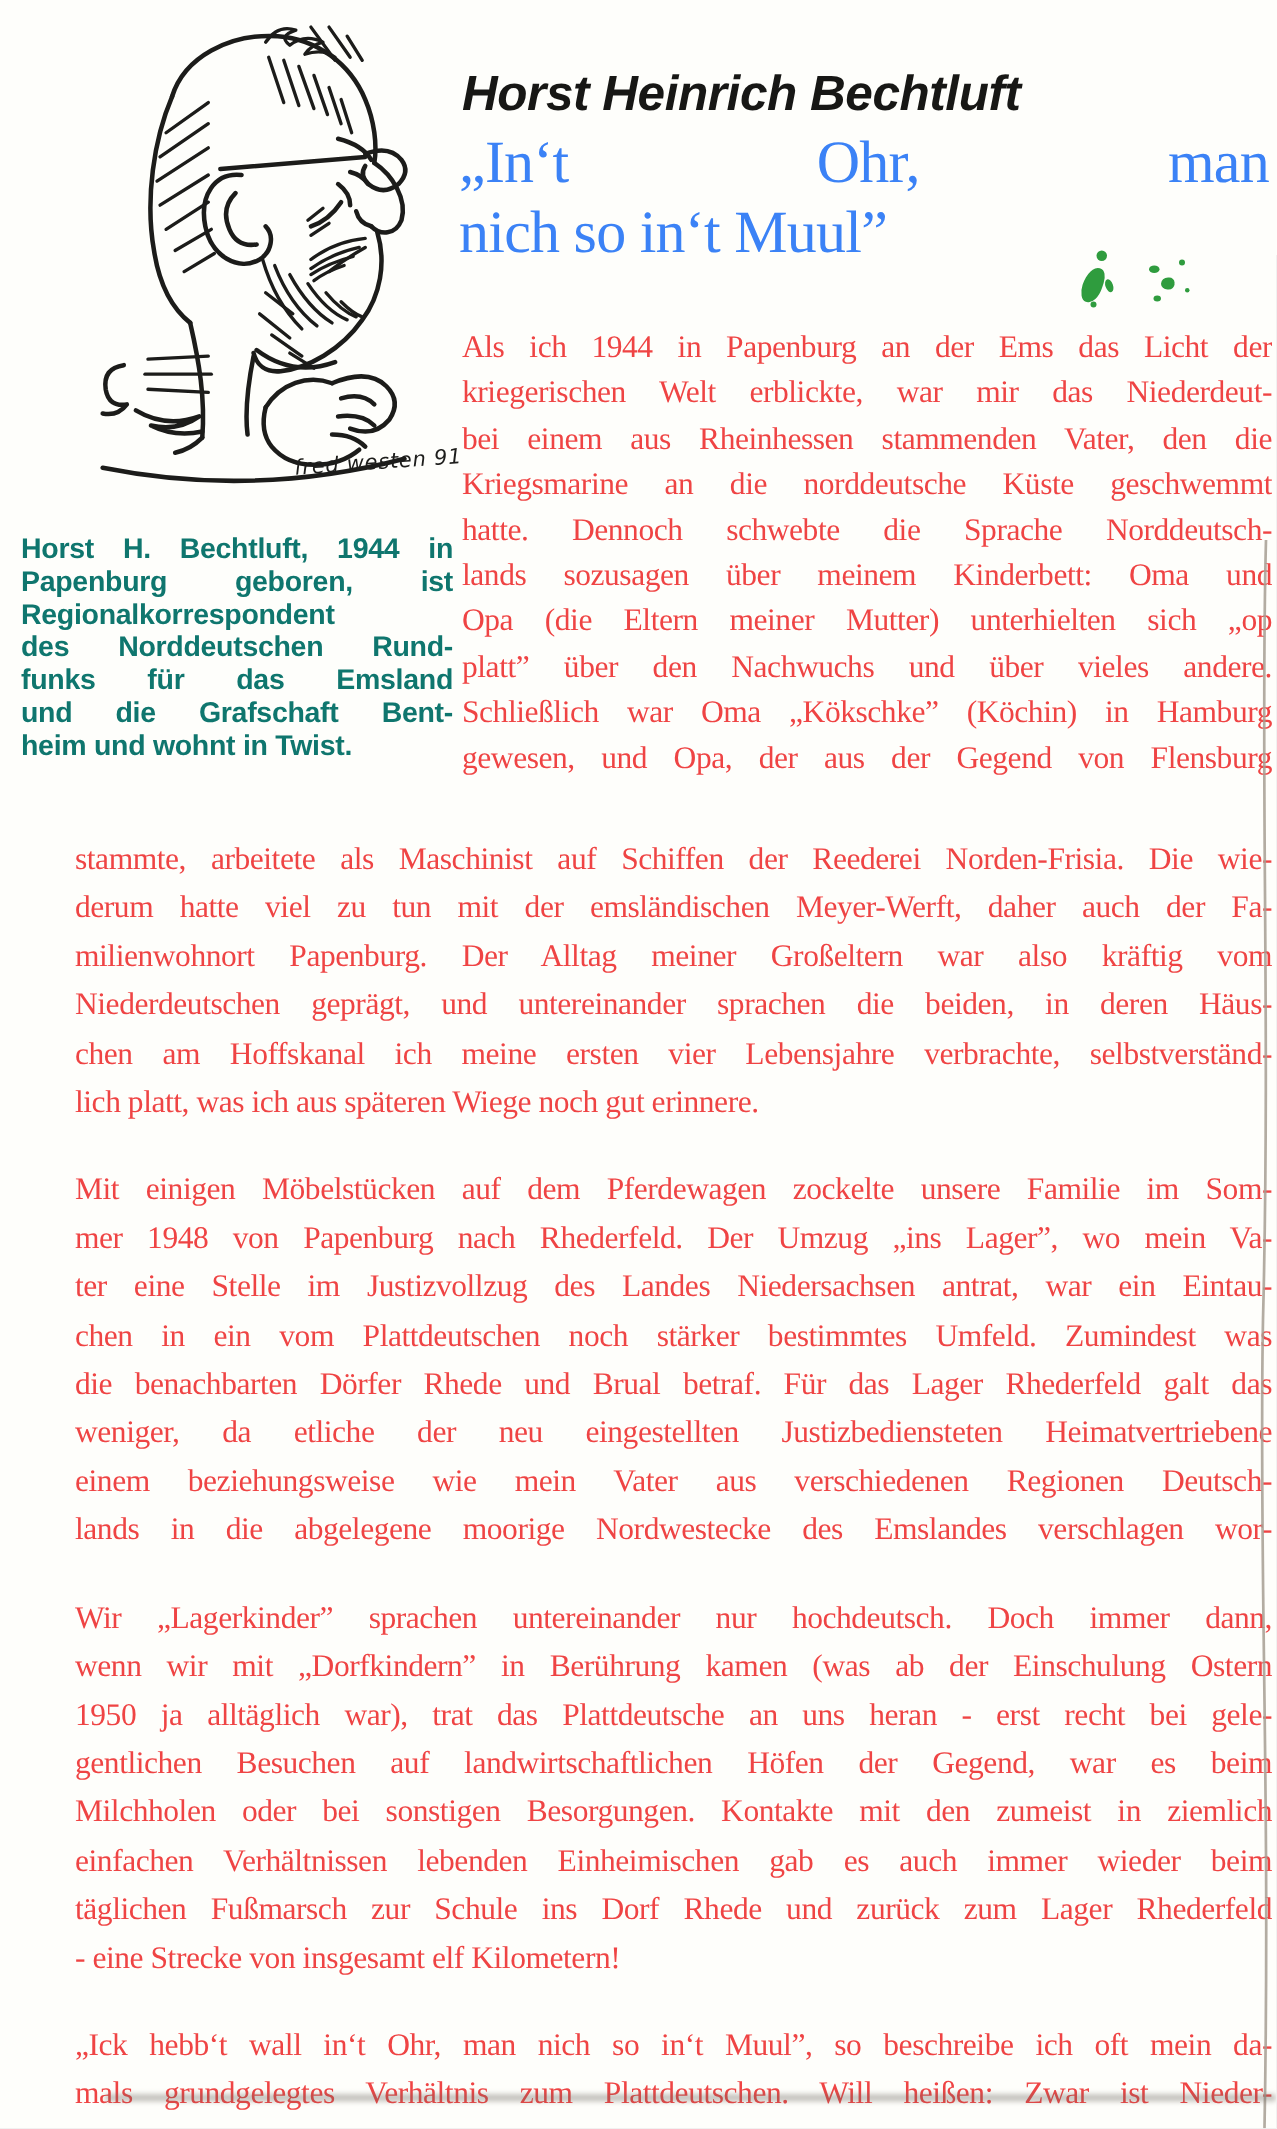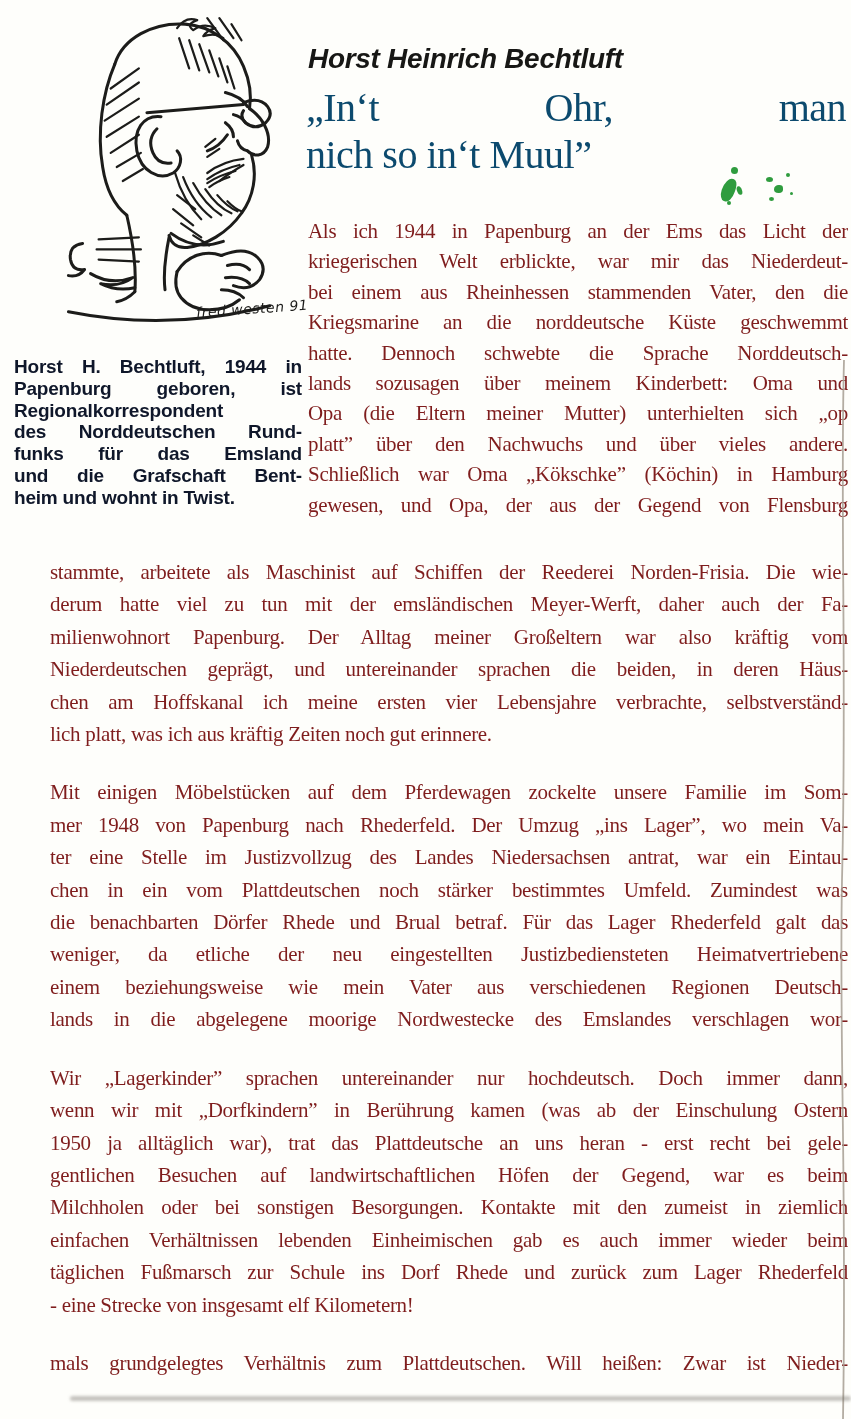--- a/index.html
+++ b/index.html
@@ -15,40 +15,40 @@
   #signature{
     position:absolute; left:168px; top:296px; width:130px;
     font-family:"DejaVu Sans", sans-serif; font-style:italic;
     font-size:14px; color:#1d1d1b; transform:rotate(-4deg);
     letter-spacing:.5px; white-space:nowrap;
   }
   
   #caption{
     position:absolute; left:14px; top:356px; width:288px;
     font-family:"Liberation Sans", sans-serif; font-weight:bold;
-    font-size:19px; line-height:21.8px; color:#0f172a;
+    font-size:19px; line-height:21.8px; color:#0f766e;
     letter-spacing:-0.2px;
   }
   #caption .tline{text-align:left;}
   
   #author{
     position:absolute; left:308px; top:22px; width:540px;
     font-family:"Liberation Sans", sans-serif;
     font-weight:bold; font-style:italic;
-    font-size:28px; line-height:36px; color:#17171-5;
+    font-size:33px; line-height:36px; color:#17171-5;
     color:#171715; letter-spacing:-0.3px;
   }
   #title{
     position:absolute; left:306px; top:84px; width:540px;
-    font-size:40px; line-height:47px; color:#0c4a6e;
+    font-size:40px; line-height:47px; color:#3b82f6;
     letter-spacing:-0.5px;
   }
   #title .tline{text-align:left;}
   
-  .bodytext{font-size:21px; letter-spacing:-0.3px; color:#7f1d1d;}
+  .bodytext{font-size:21px; letter-spacing:-0.3px; color:#ef4444;}
   .tline{
     text-align:justify; text-align-last:justify;
     overflow:hidden; white-space:normal;
   }
   .tline.tlast{text-align-last:left;}
   #intro-column{
     position:absolute; left:308px; top:216px; width:540px;
     line-height:30.4px;
   }
   #main-text{
@@ -196,21 +196,21 @@
       <div class="tline">gewesen, und Opa, der aus der Gegend von Flensburg</div>
     </div>
 
   <div id="main-text" class="bodytext">
       <div class="para">
         <div class="tline">stammte, arbeitete als Maschinist auf Schiffen der Reederei Norden-Frisia. Die wie-</div>
         <div class="tline">derum hatte viel zu tun mit der emsländischen Meyer-Werft, daher auch der Fa-</div>
         <div class="tline">milienwohnort Papenburg. Der Alltag meiner Großeltern war also kräftig vom</div>
         <div class="tline">Niederdeutschen geprägt, und untereinander sprachen die beiden, in deren Häus-</div>
         <div class="tline">chen am Hoffskanal ich meine ersten vier Lebensjahre verbrachte, selbstverständ-</div>
-        <div class="tline tlast">lich platt, was ich aus kräftig Zeiten noch gut erinnere.</div>
+        <div class="tline tlast">lich platt, was ich aus späteren Wiege noch gut erinnere.</div>
       </div>
       <div class="para">
         <div class="tline">Mit einigen Möbelstücken auf dem Pferdewagen zockelte unsere Familie im Som-</div>
         <div class="tline">mer 1948 von Papenburg nach Rhederfeld. Der Umzug „ins Lager”, wo mein Va-</div>
         <div class="tline">ter eine Stelle im Justizvollzug des Landes Niedersachsen antrat, war ein Eintau-</div>
         <div class="tline">chen in ein vom Plattdeutschen noch stärker bestimmtes Umfeld. Zumindest was</div>
         <div class="tline">die benachbarten Dörfer Rhede und Brual betraf. Für das Lager Rhederfeld galt das</div>
         <div class="tline">weniger, da etliche der neu eingestellten Justizbediensteten Heimatvertriebene</div>
         <div class="tline">einem beziehungsweise wie mein Vater aus verschiedenen Regionen Deutsch-</div>
         <div class="tline">lands in die abgelegene moorige Nordwestecke des Emslandes verschlagen wor-</div>
@@ -219,20 +219,21 @@
         <div class="tline">Wir „Lagerkinder” sprachen untereinander nur hochdeutsch. Doch immer dann,</div>
         <div class="tline">wenn wir mit „Dorfkindern” in Berührung kamen (was ab der Einschulung Ostern</div>
         <div class="tline">1950 ja alltäglich war), trat das Plattdeutsche an uns heran - erst recht bei gele-</div>
         <div class="tline">gentlichen Besuchen auf landwirtschaftlichen Höfen der Gegend, war es beim</div>
         <div class="tline">Milchholen oder bei sonstigen Besorgungen. Kontakte mit den zumeist in ziemlich</div>
         <div class="tline">einfachen Verhältnissen lebenden Einheimischen gab es auch immer wieder beim</div>
         <div class="tline">täglichen Fußmarsch zur Schule ins Dorf Rhede und zurück zum Lager Rhederfeld</div>
         <div class="tline tlast">- eine Strecke von insgesamt elf Kilometern!</div>
       </div>
       <div class="para">
+        <div class="tline">„Ick hebb‘t wall in‘t Ohr, man nich so in‘t Muul”, so beschreibe ich oft mein da-</div>
         <div class="tline">mals grundgelegtes Verhältnis zum Plattdeutschen. Will heißen: Zwar ist Nieder-</div>
       </div>
     </div>
 
   <svg id="edge-line" width="12" height="1059">
     <path d="M6,0 C 2,150 9,320 4,520 C 1,680 9,830 5,1059" fill="none" stroke="var(--edge,#a69d92)" stroke-width="1.8" opacity="0.85"></path>
   </svg>
 
   <div id="bottom-smear"></div>
 

